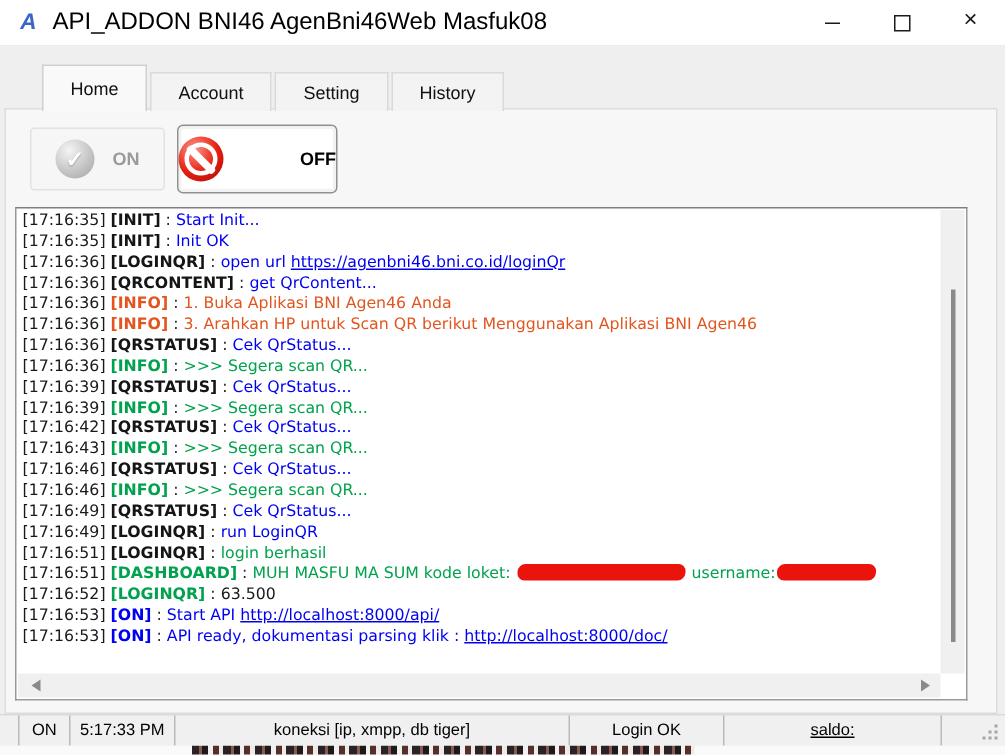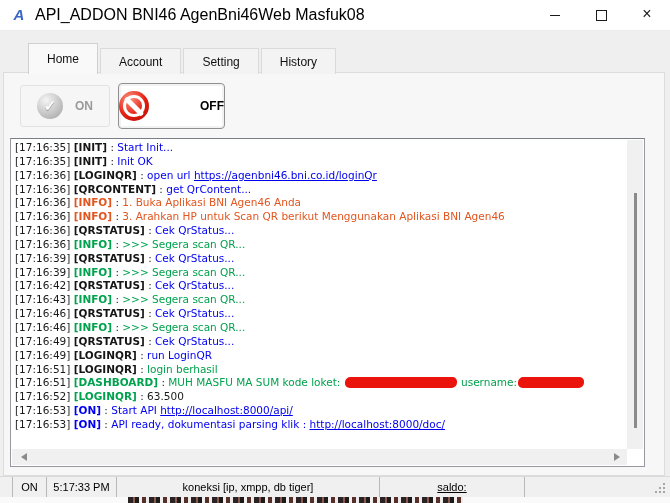--- a/index.html
+++ b/index.html
@@ -159,20 +159,21 @@
       <span class="arr arr-left"></span>
       <span class="arr arr-right"></span>
     </div>
   </div>
 
   <div class="statusbar">
     <div class="spanel sp-0"></div>
     <div class="spanel sp-1">ON</div>
     <div class="spanel sp-2">5:17:33 PM</div>
     <div class="spanel sp-3">koneksi [ip, xmpp, db tiger]</div>
+    <div class="spanel sp-4">Login OK</div>
     <div class="spanel sp-5">saldo:</div>
     <div class="spanel sp-grip">
       <span class="grip">
           <i></i>
         </span>
     </div>
   </div>
 </div>
 
 <div class="behind-strip">

